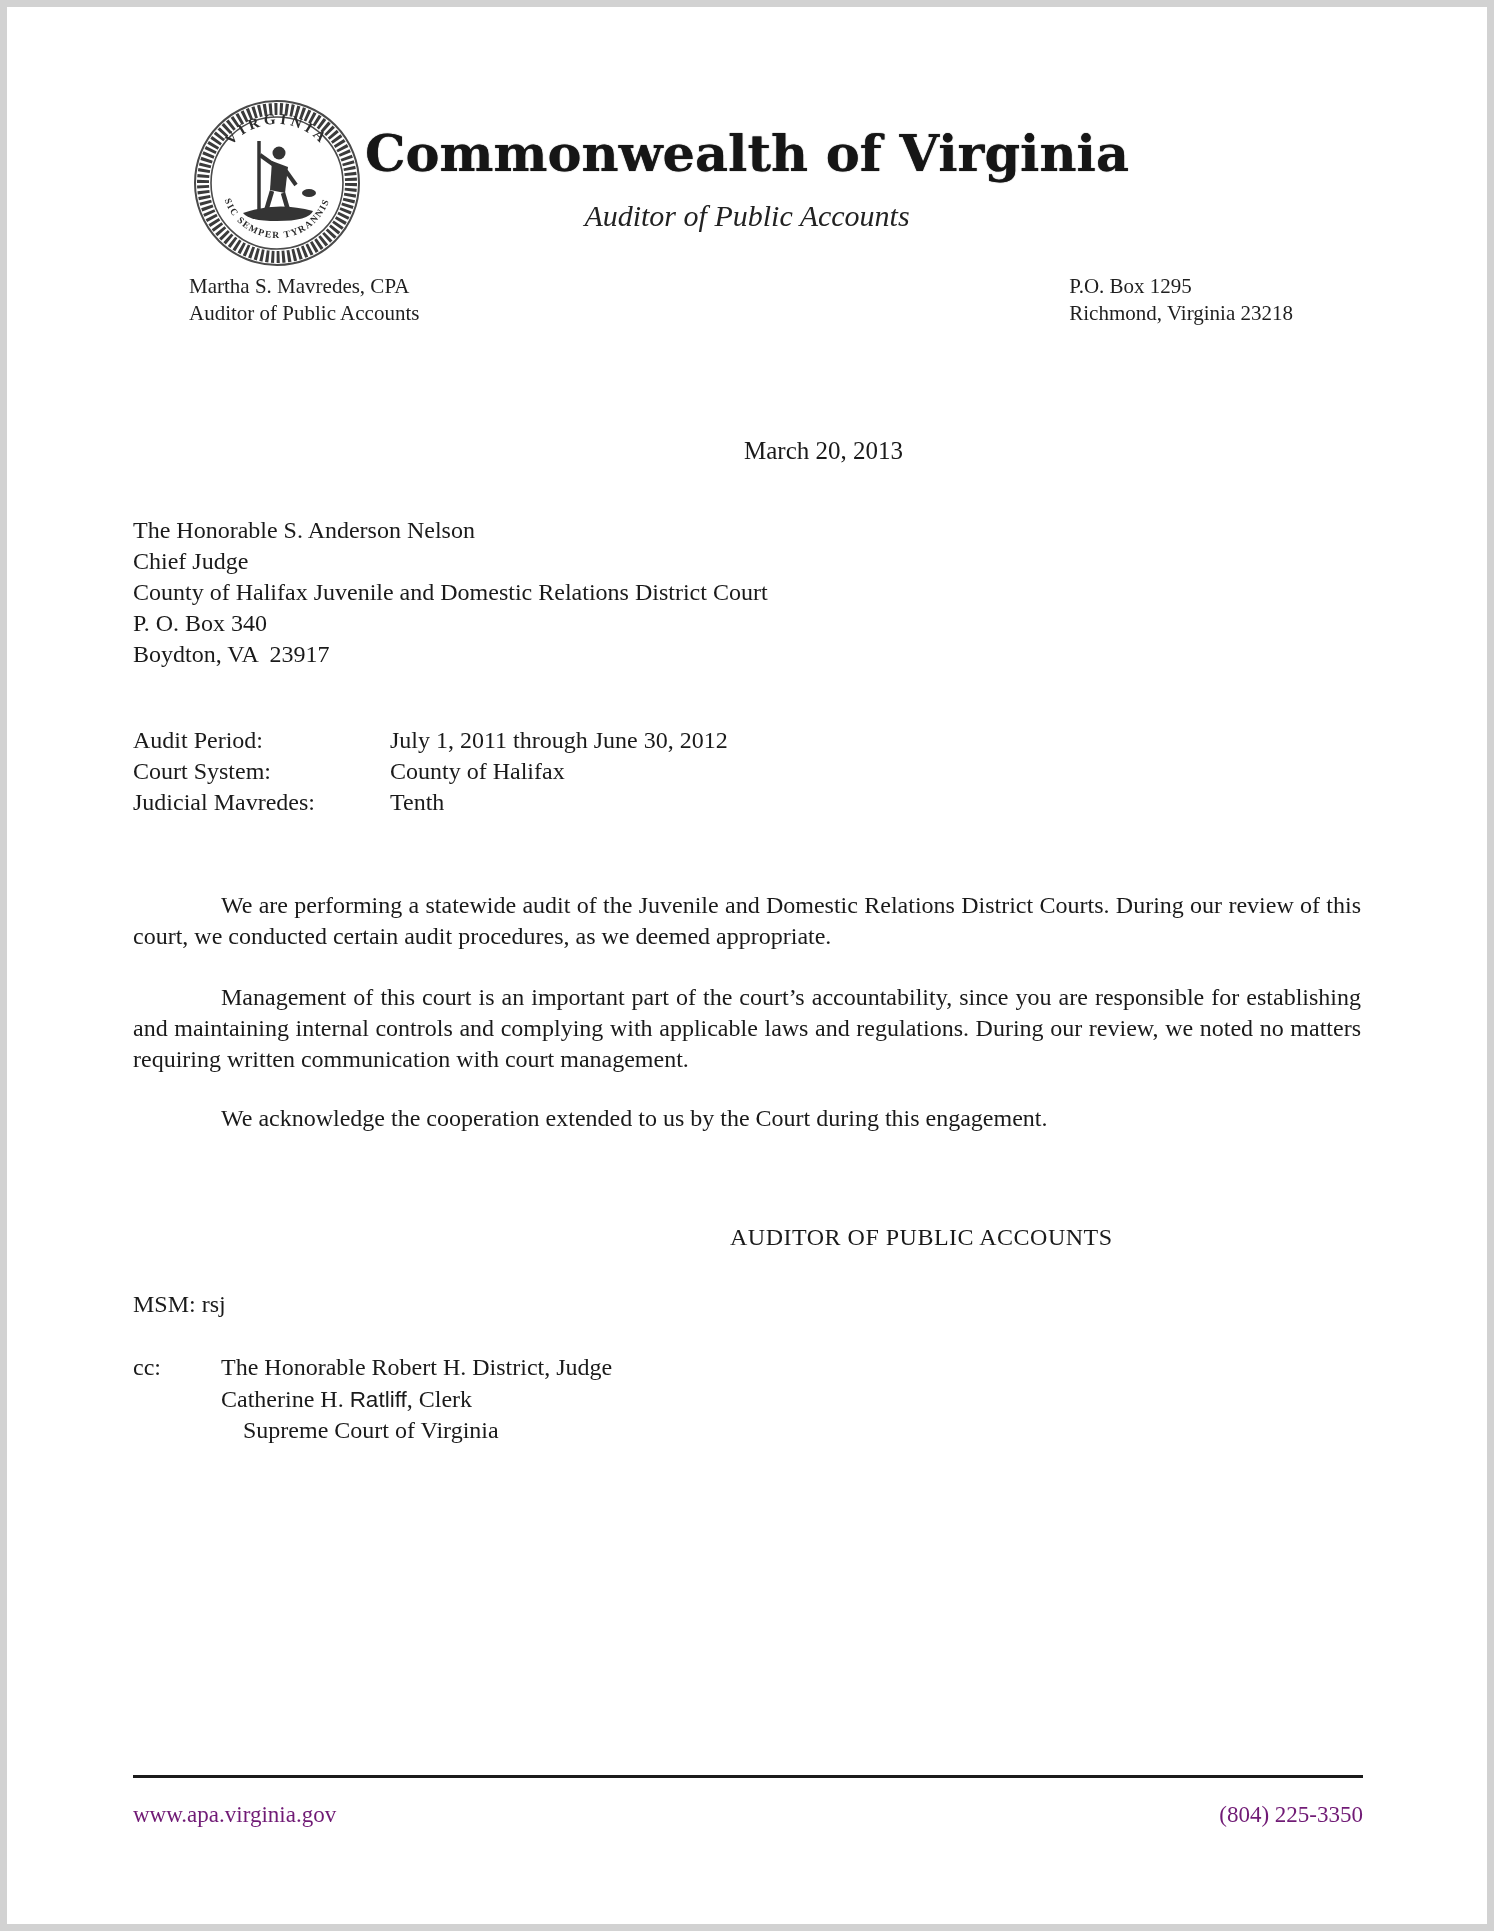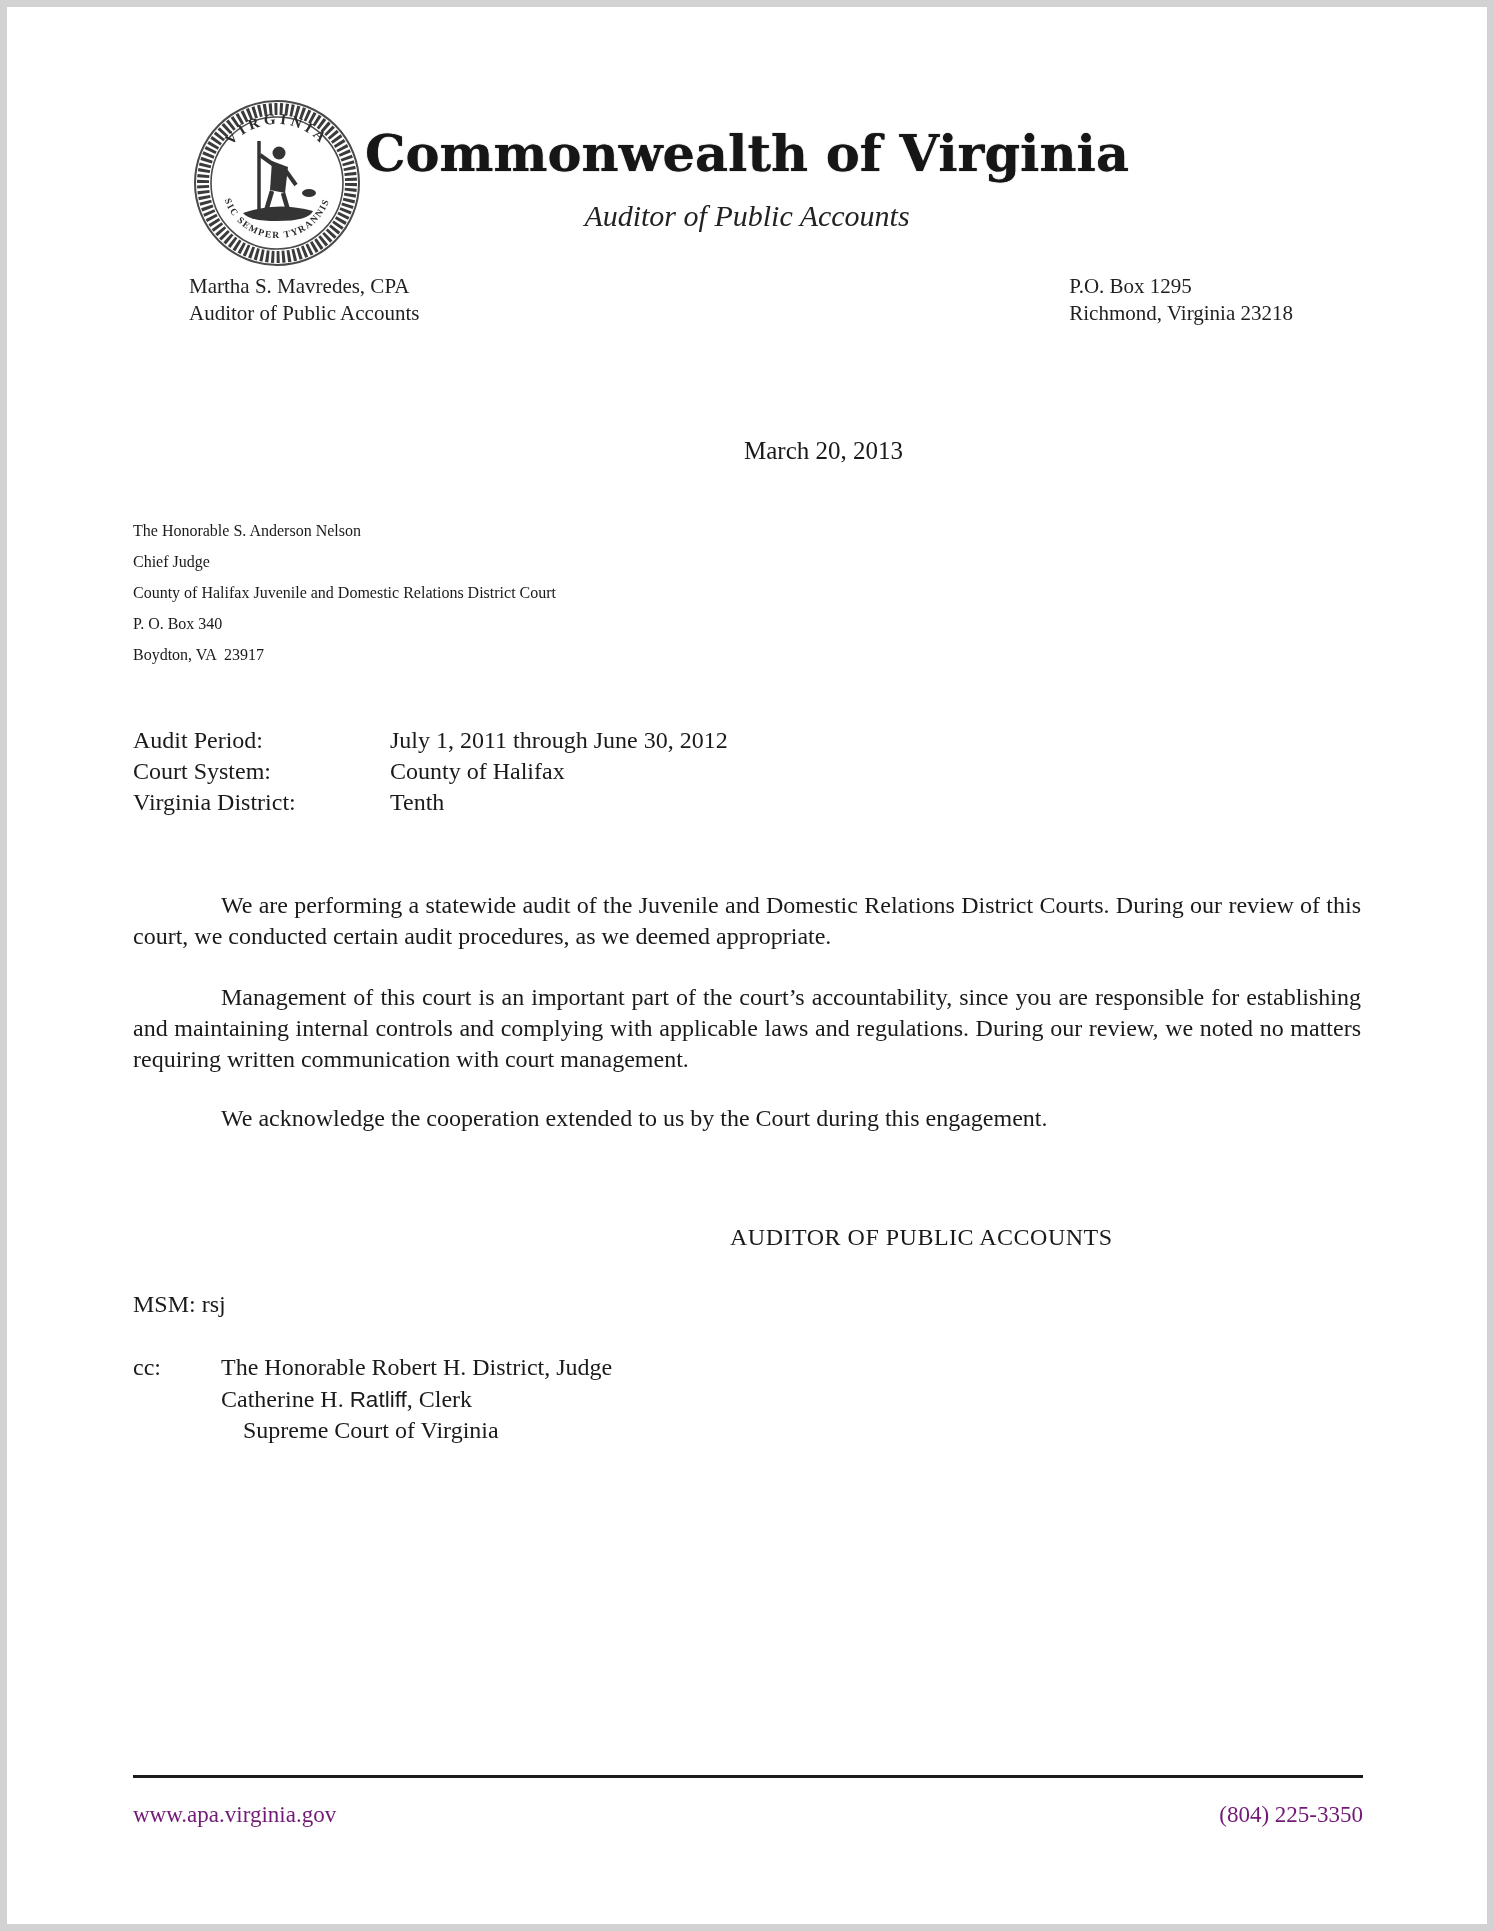--- a/index.html
+++ b/index.html
@@ -38,21 +38,21 @@
     color: #222;
   }
 
   .contact { position: absolute; top: 176px; font-size: 21px; line-height: 27px; color: #1f1f1f; }
   .contact-left  { left: 56px; text-align: left; }
   .contact-right { right: 68px; text-align: left; }
 
   
   .date { margin-top: 85px; margin-left: 611px; font-size: 25px; }
 
-  .recipient { margin-top: 50px; font-size: 16px; line-height: 31px; }
+  .recipient { margin-top: 50px; font-size: 24px; line-height: 31px; }
   .recipient div { white-space: pre-wrap; }
 
   .audit-info { margin-top: 55px; font-size: 24px; line-height: 31px; }
   .audit-row { display: flex; }
   .audit-label { width: 257px; }
 
   .body-par {
     font-size: 24px;
     line-height: 31px;
     text-align: justify;
@@ -147,21 +147,21 @@
   <div class="audit-info">
     <div class="audit-row">
       <div class="audit-label">Audit Period:</div>
       <div>July 1, 2011 through June 30, 2012</div>
     </div>
     <div class="audit-row">
       <div class="audit-label">Court System:</div>
       <div>County of Halifax</div>
     </div>
     <div class="audit-row">
-      <div class="audit-label">Virginia District:</div>
+      <div class="audit-label">Judicial Mavredes:</div>
       <div>Tenth</div>
     </div>
   </div>
 
   <p class="body-par p1">We are performing a statewide audit of the Juvenile and Domestic Relations District Courts.  During our review of this court, we conducted certain audit procedures, as we deemed appropriate.</p>
   <p class="body-par p2">Management of this court is an important part of the court’s accountability, since you are responsible for establishing and maintaining internal controls and complying with applicable laws and regulations.  During our review, we noted no matters requiring written communication with court management.</p>
   <p class="body-par p3">We acknowledge the cooperation extended to us by the Court during this engagement.</p>
 
   <div class="signature-org">AUDITOR OF PUBLIC ACCOUNTS</div>
 

